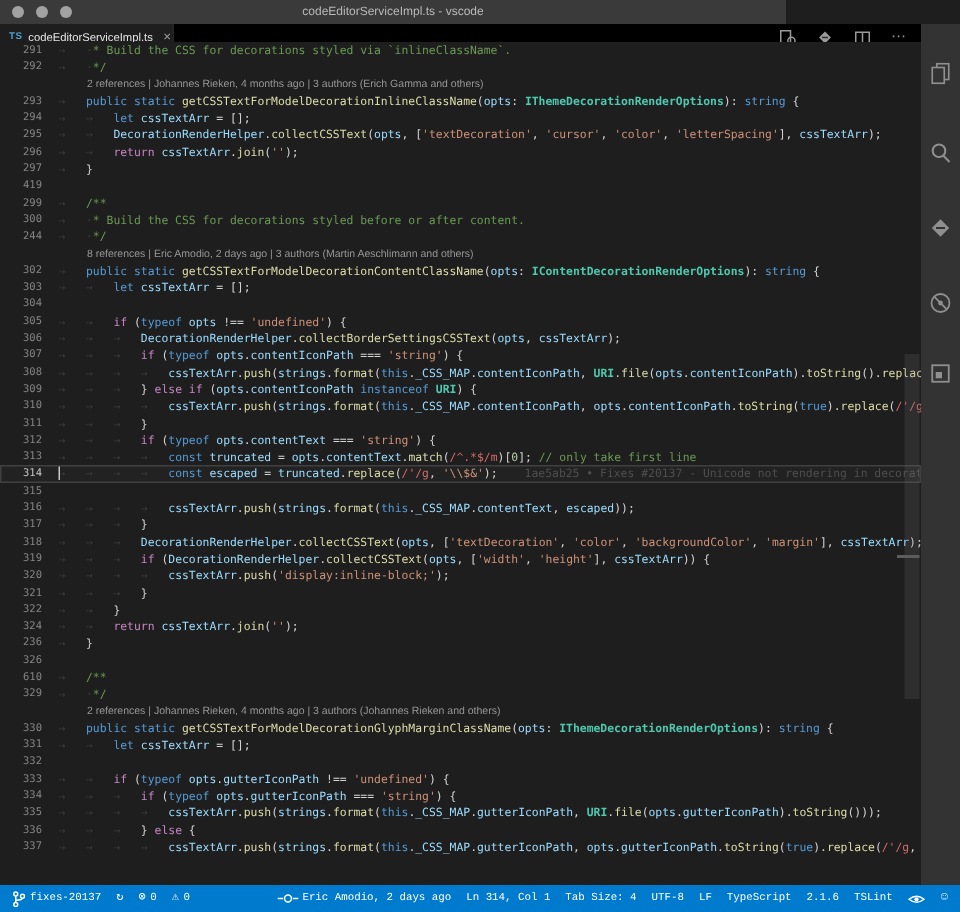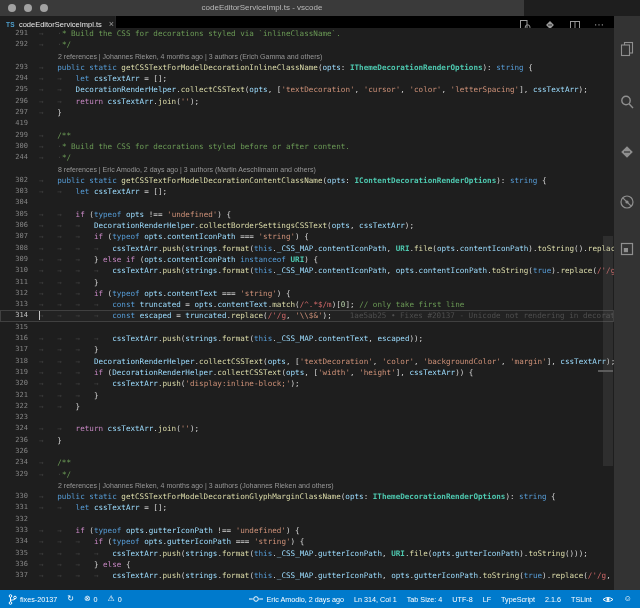--- a/index.html
+++ b/index.html
@@ -41,21 +41,21 @@
   .tok-pun{color:#d4d4d4;}
   .blame{color:#4e4e4e;margin-left:18px;}
   .caret{position:absolute;left:39px;top:1px;width:1px;height:9px;background:#c8c8c8;}
   
   #scroll-slider{position:absolute;left:603px;top:208px;width:10px;height:230px;
     background:rgba(121,121,121,.18);}
   #ruler-cursor{position:absolute;left:598px;top:342px;width:15px;height:2px;background:#5c5c5c;}
   
   #statusbar{position:absolute;left:0;top:590px;width:640px;height:18px;background:#007acc;
     color:#ffffff;font-size:7.2px;display:flex;align-items:center;justify-content:space-between;
-    padding:4px 8px;}
+    padding:4px 8px;font-family:Liberation Mono, monospace;}
   .sb-left,.sb-right{display:flex;align-items:center;gap:10px;}
   .sb-item{display:flex;align-items:center;gap:3px;white-space:nowrap;}
   .sb-glyph{font-size:8px;line-height:8px;}
 </style>
 </head>
 <body>
 
 <div id="titlebar">
   <div class="lights">
     <span class="light"></span>
@@ -158,25 +158,24 @@
       <div class="row"><span class="gutter">313</span><span class="tws">→</span><span class="tws">→</span><span class="tws">→</span><span class="tws">→</span><span class="tok-kw">const </span><span class="tok-var">truncated</span><span class="tok-pun"> = </span><span class="tok-var">opts</span><span class="tok-pun">.</span><span class="tok-var">contentText</span><span class="tok-pun">.</span><span class="tok-fn">match</span><span class="tok-pun">(</span><span class="tok-rgx">/^.*$/m</span><span class="tok-pun">)[</span><span class="tok-num">0</span><span class="tok-pun">]; </span><span class="tok-cmt">// only take first line</span></div>
       <div class="row cur"><span class="gutter">314</span><span class="tws">→</span><span class="tws">→</span><span class="tws">→</span><span class="tws">→</span><span class="tok-kw">const </span><span class="tok-var">escaped</span><span class="tok-pun"> = </span><span class="tok-var">truncated</span><span class="tok-pun">.</span><span class="tok-fn">replace</span><span class="tok-pun">(</span><span class="tok-rgx">/'/g</span><span class="tok-pun">, </span><span class="tok-str">'\\$&amp;'</span><span class="tok-pun">);</span><span class="blame">1ae5ab25 • Fixes #20137 - Unicode not rendering in decorations</span><span class="caret"></span></div>
       <div class="row"><span class="gutter">315</span></div>
       <div class="row"><span class="gutter">316</span><span class="tws">→</span><span class="tws">→</span><span class="tws">→</span><span class="tws">→</span><span class="tok-var">cssTextArr</span><span class="tok-pun">.</span><span class="tok-fn">push</span><span class="tok-pun">(</span><span class="tok-var">strings</span><span class="tok-pun">.</span><span class="tok-fn">format</span><span class="tok-pun">(</span><span class="tok-kw">this</span><span class="tok-pun">.</span><span class="tok-var">_CSS_MAP</span><span class="tok-pun">.</span><span class="tok-var">contentText</span><span class="tok-pun">, </span><span class="tok-var">escaped</span><span class="tok-pun">));</span></div>
       <div class="row"><span class="gutter">317</span><span class="tws">→</span><span class="tws">→</span><span class="tws">→</span><span class="tok-pun">}</span></div>
       <div class="row"><span class="gutter">318</span><span class="tws">→</span><span class="tws">→</span><span class="tws">→</span><span class="tok-var">DecorationRenderHelper</span><span class="tok-pun">.</span><span class="tok-fn">collectCSSText</span><span class="tok-pun">(</span><span class="tok-var">opts</span><span class="tok-pun">, [</span><span class="tok-str">'textDecoration'</span><span class="tok-pun">, </span><span class="tok-str">'color'</span><span class="tok-pun">, </span><span class="tok-str">'backgroundColor'</span><span class="tok-pun">, </span><span class="tok-str">'margin'</span><span class="tok-pun">], </span><span class="tok-var">cssTextArr</span><span class="tok-pun">);</span></div>
       <div class="row"><span class="gutter">319</span><span class="tws">→</span><span class="tws">→</span><span class="tws">→</span><span class="tok-ctrl">if </span><span class="tok-pun">(</span><span class="tok-var">DecorationRenderHelper</span><span class="tok-pun">.</span><span class="tok-fn">collectCSSText</span><span class="tok-pun">(</span><span class="tok-var">opts</span><span class="tok-pun">, [</span><span class="tok-str">'width'</span><span class="tok-pun">, </span><span class="tok-str">'height'</span><span class="tok-pun">], </span><span class="tok-var">cssTextArr</span><span class="tok-pun">)) {</span></div>
       <div class="row"><span class="gutter">320</span><span class="tws">→</span><span class="tws">→</span><span class="tws">→</span><span class="tws">→</span><span class="tok-var">cssTextArr</span><span class="tok-pun">.</span><span class="tok-fn">push</span><span class="tok-pun">(</span><span class="tok-str">'display:inline-block;'</span><span class="tok-pun">);</span></div>
       <div class="row"><span class="gutter">321</span><span class="tws">→</span><span class="tws">→</span><span class="tws">→</span><span class="tok-pun">}</span></div>
       <div class="row"><span class="gutter">322</span><span class="tws">→</span><span class="tws">→</span><span class="tok-pun">}</span></div>
-      <div class="row"><span class="gutter">323</span></div>
       <div class="row"><span class="gutter">324</span><span class="tws">→</span><span class="tws">→</span><span class="tok-ctrl">return </span><span class="tok-var">cssTextArr</span><span class="tok-pun">.</span><span class="tok-fn">join</span><span class="tok-pun">(</span><span class="tok-str">''</span><span class="tok-pun">);</span></div>
       <div class="row"><span class="gutter">236</span><span class="tws">→</span><span class="tok-pun">}</span></div>
       <div class="row"><span class="gutter">326</span></div>
-      <div class="row"><span class="gutter">234</span><span class="tws">→</span><span class="tok-cmt">/**</span></div>
+      <div class="row"><span class="gutter">610</span><span class="tws">→</span><span class="tok-cmt">/**</span></div>
       <div class="row"><span class="gutter">329</span><span class="tws">→</span><span class="ws">·</span><span class="tok-cmt">*/</span></div>
       <div class="lens">2 references | Johannes Rieken, 4 months ago | 3 authors (Johannes Rieken and others)</div>
       <div class="row"><span class="gutter">330</span><span class="tws">→</span><span class="tok-kw">public static </span><span class="tok-fn">getCSSTextForModelDecorationGlyphMarginClassName</span><span class="tok-pun">(</span><span class="tok-var">opts</span><span class="tok-pun">: </span><span class="tok-type">IThemeDecorationRenderOptions</span><span class="tok-pun">): </span><span class="tok-kw">string</span><span class="tok-pun"> {</span></div>
       <div class="row"><span class="gutter">331</span><span class="tws">→</span><span class="tws">→</span><span class="tok-kw">let </span><span class="tok-var">cssTextArr</span><span class="tok-pun"> = [];</span></div>
       <div class="row"><span class="gutter">332</span></div>
       <div class="row"><span class="gutter">333</span><span class="tws">→</span><span class="tws">→</span><span class="tok-ctrl">if </span><span class="tok-pun">(</span><span class="tok-kw">typeof </span><span class="tok-var">opts</span><span class="tok-pun">.</span><span class="tok-var">gutterIconPath</span><span class="tok-pun"> !== </span><span class="tok-str">'undefined'</span><span class="tok-pun">) {</span></div>
       <div class="row"><span class="gutter">334</span><span class="tws">→</span><span class="tws">→</span><span class="tws">→</span><span class="tok-ctrl">if </span><span class="tok-pun">(</span><span class="tok-kw">typeof </span><span class="tok-var">opts</span><span class="tok-pun">.</span><span class="tok-var">gutterIconPath</span><span class="tok-pun"> === </span><span class="tok-str">'string'</span><span class="tok-pun">) {</span></div>
       <div class="row"><span class="gutter">335</span><span class="tws">→</span><span class="tws">→</span><span class="tws">→</span><span class="tws">→</span><span class="tok-var">cssTextArr</span><span class="tok-pun">.</span><span class="tok-fn">push</span><span class="tok-pun">(</span><span class="tok-var">strings</span><span class="tok-pun">.</span><span class="tok-fn">format</span><span class="tok-pun">(</span><span class="tok-kw">this</span><span class="tok-pun">.</span><span class="tok-var">_CSS_MAP</span><span class="tok-pun">.</span><span class="tok-var">gutterIconPath</span><span class="tok-pun">, </span><span class="tok-type">URI</span><span class="tok-pun">.</span><span class="tok-fn">file</span><span class="tok-pun">(</span><span class="tok-var">opts</span><span class="tok-pun">.</span><span class="tok-var">gutterIconPath</span><span class="tok-pun">).</span><span class="tok-fn">toString</span><span class="tok-pun">()));</span></div>
       <div class="row"><span class="gutter">336</span><span class="tws">→</span><span class="tws">→</span><span class="tws">→</span><span class="tok-pun">} </span><span class="tok-ctrl">else</span><span class="tok-pun"> {</span></div>
       <div class="row"><span class="gutter">337</span><span class="tws">→</span><span class="tws">→</span><span class="tws">→</span><span class="tws">→</span><span class="tok-var">cssTextArr</span><span class="tok-pun">.</span><span class="tok-fn">push</span><span class="tok-pun">(</span><span class="tok-var">strings</span><span class="tok-pun">.</span><span class="tok-fn">format</span><span class="tok-pun">(</span><span class="tok-kw">this</span><span class="tok-pun">.</span><span class="tok-var">_CSS_MAP</span><span class="tok-pun">.</span><span class="tok-var">gutterIconPath</span><span class="tok-pun">, </span><span class="tok-var">opts</span><span class="tok-pun">.</span><span class="tok-var">gutterIconPath</span><span class="tok-pun">.</span><span class="tok-fn">toString</span><span class="tok-pun">(</span><span class="tok-kw">true</span><span class="tok-pun">).</span><span class="tok-fn">replace</span><span class="tok-pun">(</span><span class="tok-rgx">/'/g</span><span class="tok-pun">,</span></div>

